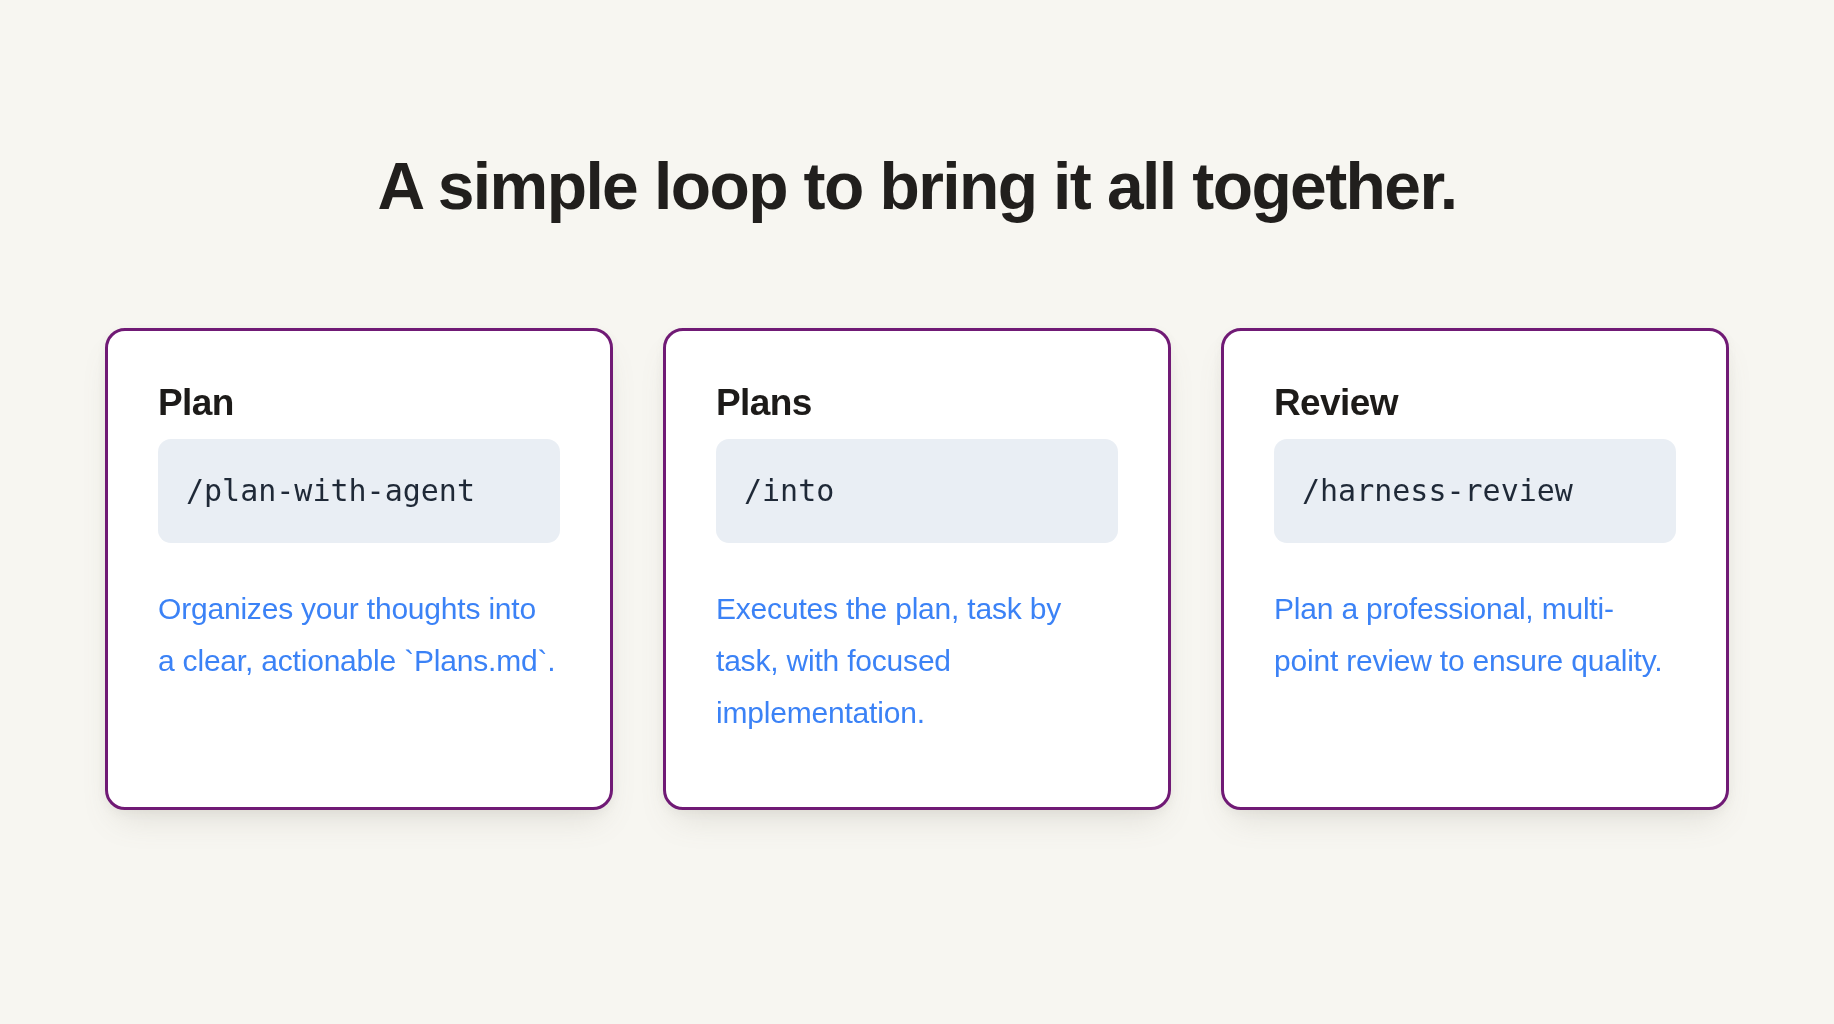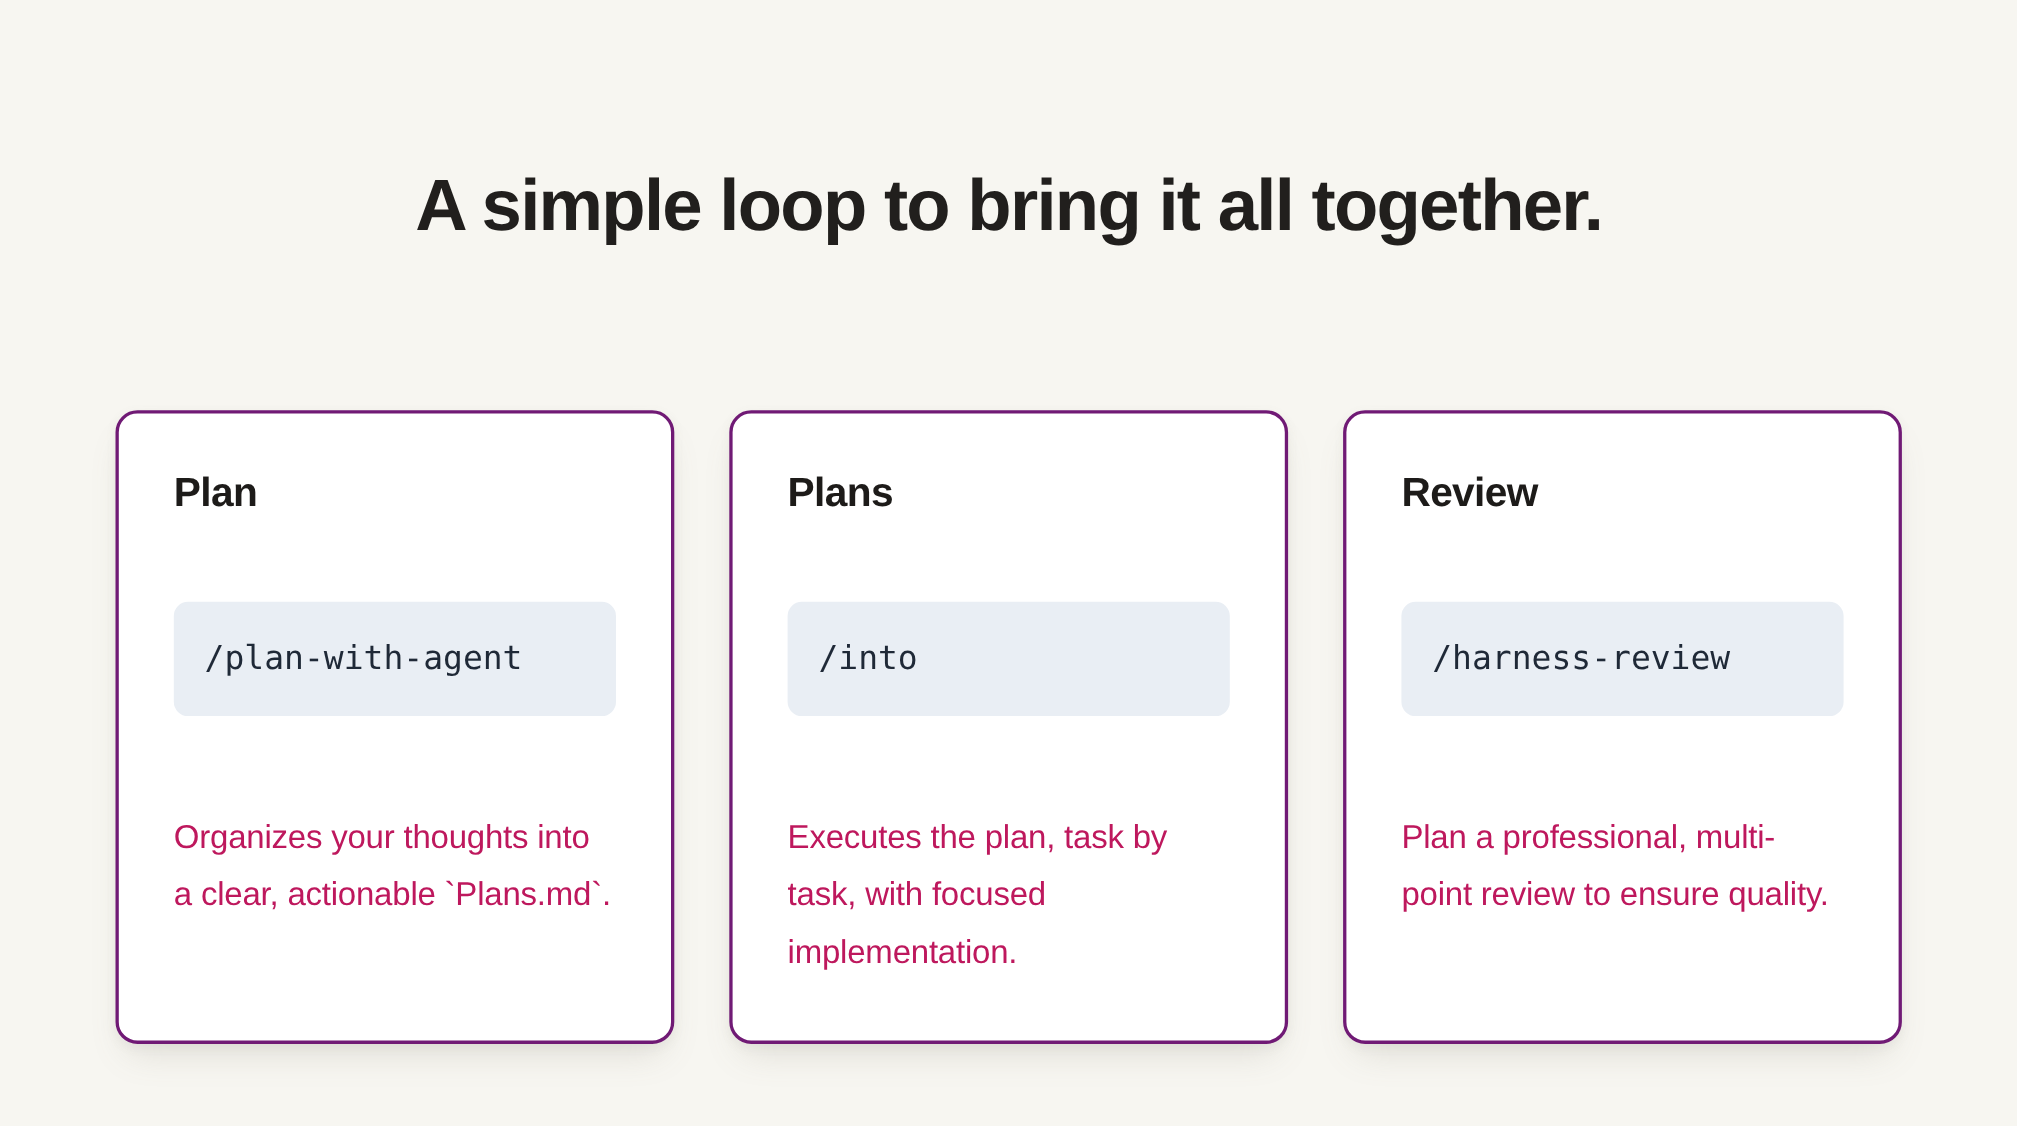--- a/index.html
+++ b/index.html
@@ -1,15 +1,15 @@
 <!DOCTYPE html>
 <html><head>
 <meta charset="utf-8">
 <style>
-  * { box-sizing: border-box; margin: 0; padding: 0; gap: 45px; }
+  * { box-sizing: border-box; margin: 0; padding: 0; }
 
   html, body {
     width: 1834px;
     height: 1024px;
     overflow: hidden;
   }
 
   body {
     background: #f7f6f1;
     font-family: "Liberation Sans", sans-serif;
@@ -62,21 +62,21 @@
   .card-heading {
     font-family: "Liberation Sans", sans-serif;
     font-size: 37px;
     font-weight: bold;
     letter-spacing: -0.6px;
     color: #1d1b19;
     line-height: 1.2;
   }
 
   .command-chip {
-    margin-top: 32px;
+    margin-top: 14px;
     background: #e9eef4;
     border-radius: 13px;
     height: 104px;
     display: flex;
     align-items: center;
     padding: 0 28px;
   }
 
   .command-text {
     font-family: "DejaVu Sans Mono", "Liberation Mono", monospace;
@@ -84,21 +84,21 @@
     color: #1f2937;
     letter-spacing: 0px;
     white-space: nowrap;
   }
 
   .card-description {
     margin-top: 40px;
     font-family: "Liberation Sans", sans-serif;
     font-size: 30px;
     line-height: 52px;
-    color: #be185d;
+    color: #3b82f6;
     letter-spacing: -0.2px;
     max-width: 415px;
   }
 </style>
 </head>
 <body>
 
 <div class="page">
 
   <h1 class="page-title">A simple loop to bring it all together.</h1>

